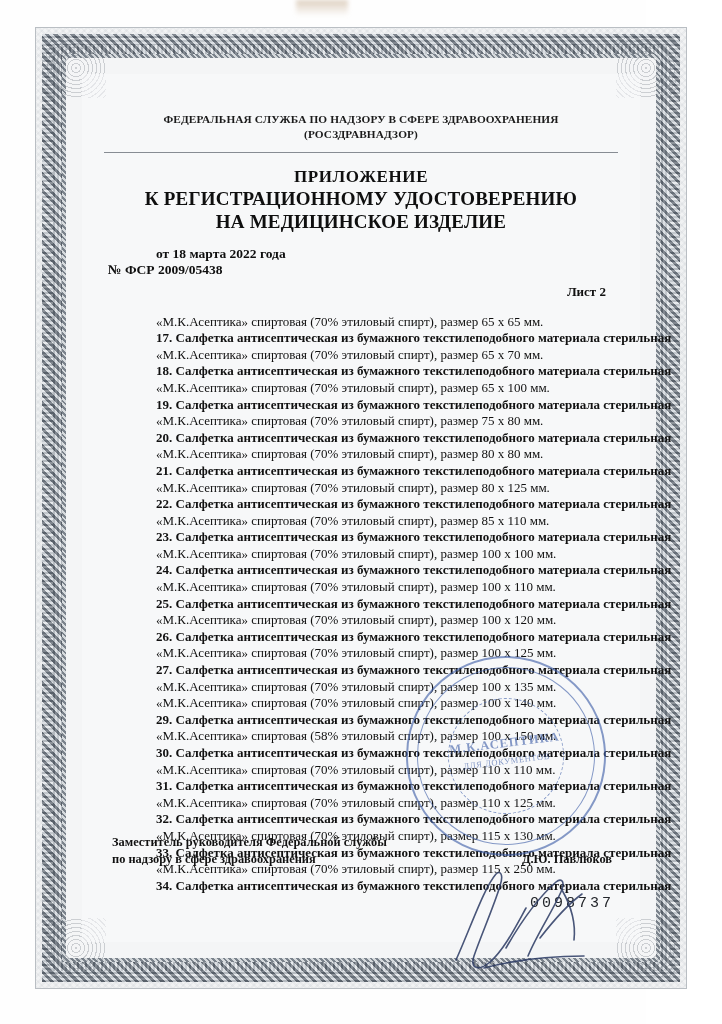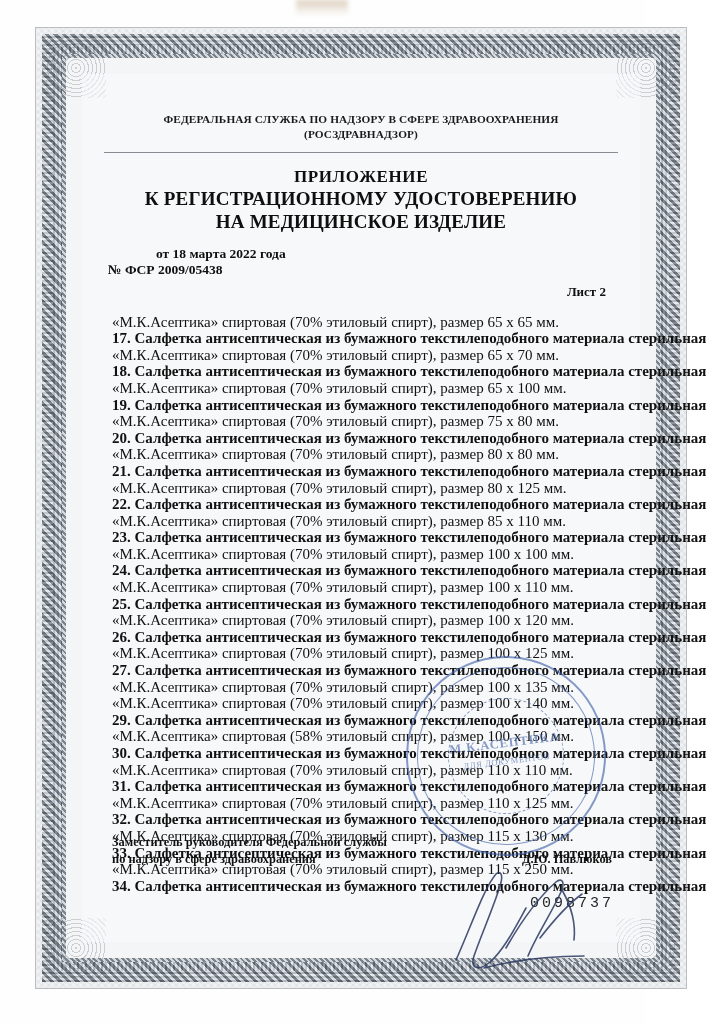--- a/index.html
+++ b/index.html
@@ -132,23 +132,24 @@
     font-weight: 700;
     color: #111;
   }
 
   
   .list {
     margin: 14px 24px 0 30px;
     color: #111;
   }
   .row {
-    font-size: 15px;
+    font-size: 13px;
     line-height: 16.6px;
     white-space: nowrap;
+    margin-left: 44px;
   }
   .row.b { font-weight: 700; }
   .row.n { font-weight: 400; }
 
   
   .sign {
     position: absolute;
     left: 30px;
     right: 24px;
     bottom: 74px;

